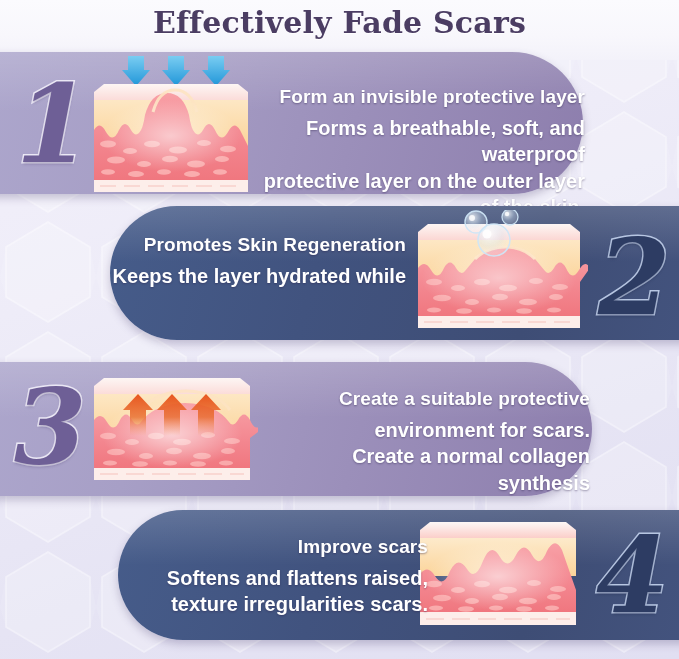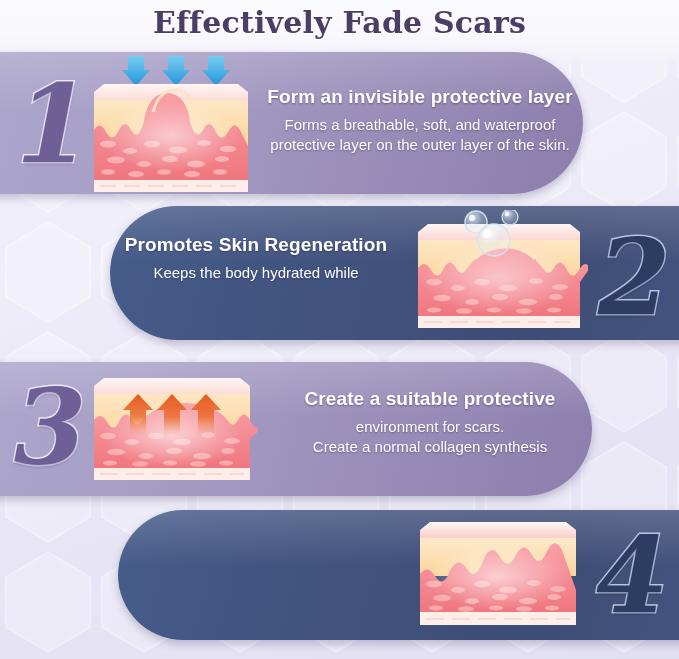--- a/index.html
+++ b/index.html
@@ -71,28 +71,28 @@
     -webkit-text-stroke:3px #b9c8e4;
     paint-order:stroke fill;
     text-shadow:0 2px 3px rgba(20,30,60,.35);
   }
   #num1{left:16px;top:70px;font-size:108px;}
   #num2{left:598px;top:226px;font-size:104px;}
   #num3{left:14px;top:376px;font-size:104px;}
   #num4{left:596px;top:524px;font-size:104px;}
 
   
-  .txt{position:absolute;color:#ffffff;text-align:center;}
+  .txt{position:absolute;color:#ffffff;text-align:right;}
   .txt .head{
     font-size:19px;font-weight:700;letter-spacing:.1px;
     text-shadow:0 1px 2px rgba(40,30,70,.45);
     margin:0 0 7px 0;white-space:nowrap;
   }
   .txt .body{
-    font-size:15px;font-weight:400;line-height:1.32;
+    font-size:20px;font-weight:700;line-height:1.32;
     text-shadow:0 1px 2px rgba(40,30,70,.40);
   }
   #txt1{left:255px;top:86px;width:330px;}
   #txt2{left:106px;top:234px;width:300px;}
   #txt3{left:270px;top:388px;width:320px;}
   #txt4{left:128px;top:536px;width:300px;}
 
   
   .skin{position:absolute;}
   .skin svg{display:block;}
@@ -288,21 +288,21 @@
         <circle cx="97" cy="4" r="2.2" fill="#ffffff" opacity=".8"></circle>
         <circle cx="84" cy="30" r="16" fill="url(#bub)" stroke="#cfe6f7" stroke-width="1.6" opacity=".95"></circle>
         <circle cx="77" cy="24" r="4.5" fill="#ffffff" opacity=".85"></circle>
       </g>
     </svg>
   </div>
 
   <div class="txt" id="txt2">
     <div class="head">Promotes Skin Regeneration</div>
     <div class="body">
-      <div>Keeps the body hydrated while</div>
+      <div>Keeps the layer hydrated while</div>
     </div>
   </div>
 
   <div class="card purple" id="card3">
     <div class="sheen"></div>
   </div>
 
   <div class="num purple" id="num3">3</div>
 
   <div class="skin" id="skin3">
@@ -442,14 +442,21 @@
         <line x1="14" y1="107" x2="32" y2="107"></line>
           <line x1="40" y1="107" x2="58" y2="107"></line>
         <line x1="66" y1="107" x2="84" y2="107"></line>
           <line x1="92" y1="107" x2="110" y2="107"></line>
         <line x1="118" y1="107" x2="136" y2="107"></line>
           <line x1="144" y1="107" x2="158" y2="107"></line>
       </g>
     </svg>
   </div>
 
+  <div class="txt" id="txt4">
+    <div class="head">Improve scars</div>
+    <div class="body">
+      <div>Softens and flattens raised,</div>
+      <div>texture irregularities scars.</div>
+    </div>
+  </div>
 
 </div>
 
 </body></html>

